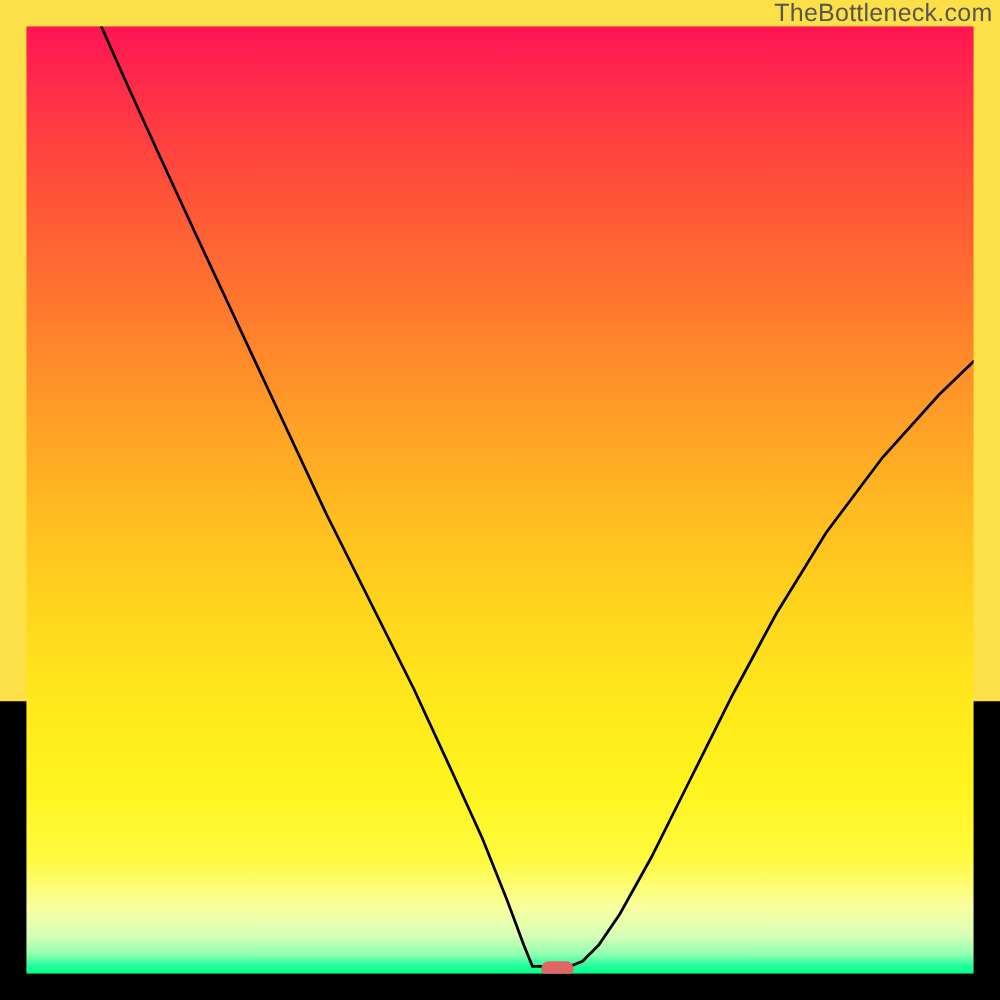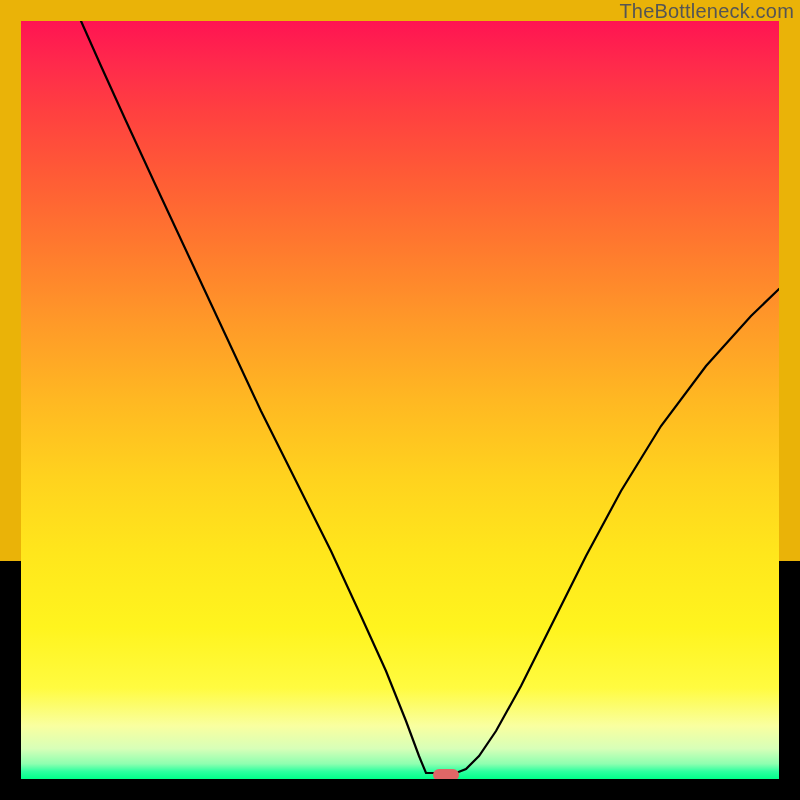--- a/index.html
+++ b/index.html
@@ -9,21 +9,21 @@
     height: 800px;
     background: #000;
     overflow: hidden;
   }
   .frame {
     position: absolute;
     left: 0;
     top: 0;
     width: 800px;
     height: 561px;
-    background: #eab308;
+    background: #fde047;
   }
   .plot {
     position: absolute;
     left: 21px;
     top: 21px;
     width: 758px;
     height: 758px;
     overflow: hidden;
   }
   .gradient {

